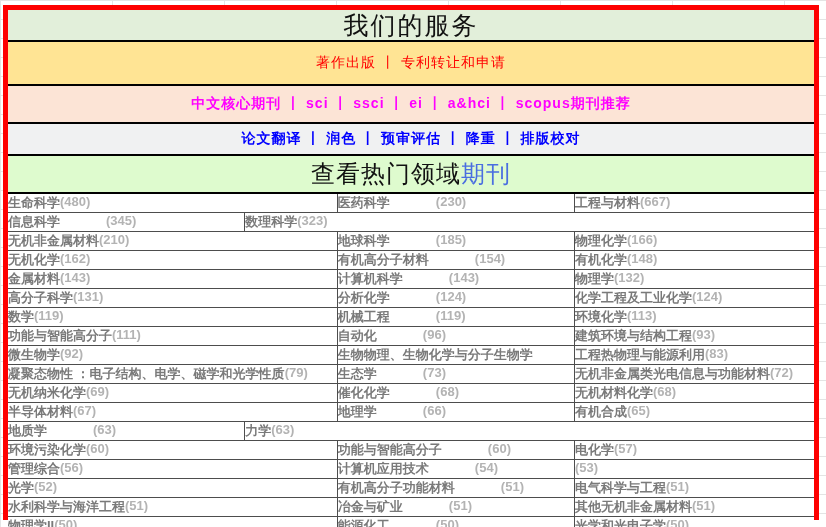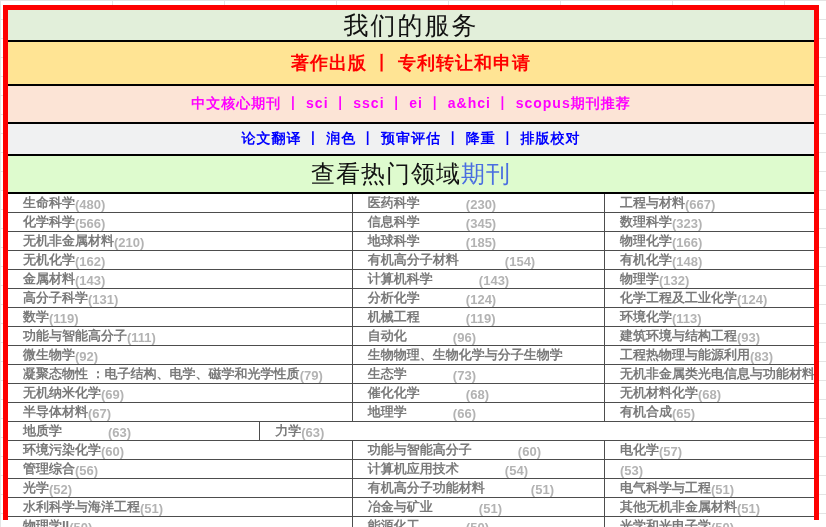--- a/index.html
+++ b/index.html
@@ -21,41 +21,41 @@
   .banner{
     flex:0 0 auto;display:flex;align-items:center;justify-content:center;
     border-bottom:2px solid #000;text-align:center;white-space:nowrap;overflow:hidden;
   }
   .banner-title{
     height:30px;background:var(--banner1-bg,#e2efda);
     font-family:"Liberation Serif",serif;font-size:25px;color:#111;letter-spacing:2px;
   }
   .banner-publish{
     height:42px;background:var(--banner2-bg,#ffe494);
-    font-size:18px;font-weight:bold;color:var(--banner2-text,#ff0000);letter-spacing:1px;
+    font-size:14px;font-weight:normal;color:var(--banner2-text,#ff0000);letter-spacing:1px;
   }
   .banner-paper{
     height:30px;background:var(--banner3-bg,#f0f1f2);
     font-size:14px;font-weight:bold;color:var(--banner3-text,#0000ff);letter-spacing:1px;
   }
   .banner-journal{
     height:36px;background:var(--banner4-bg,#fce4d6);
     font-size:14px;font-weight:bold;color:var(--banner4-text,#ff00ff);letter-spacing:1px;
   }
   .banner-hot{
     height:36px;background:var(--banner5-bg,#defbce);
     font-family:Liberation Serif, serif;font-size:24px;color:#111;letter-spacing:1px;
   }
   .banner-hot .hot-link{color:var(--link-blue,#4a6ee0);cursor:pointer;}
   .ftable{flex:1 1 auto;display:flex;flex-direction:column;background:#fff;}
   .trow{flex:1 1 auto;display:flex;border-bottom:1px solid #4d4d4d;}
   .trow:last-child{border-bottom:none;}
   .tcell{
-    display:flex;align-items:flex-end;overflow:hidden;white-space:nowrap;
-    padding-left:15px;border-right:1px solid #4d4d4d;
+    display:flex;align-items:flex-start;overflow:hidden;white-space:nowrap;
+    padding-left:0;border-right:1px solid #4d4d4d;
     font-size:13px;font-weight:bold;cursor:pointer;
   }
   .tcell.c0{flex:0 0 40.8%;}
   .tcell.c1{flex:0 0 29.3%;gap:46px;}
   .tcell.c2{flex:1 1 auto;border-right:none;}
   .fname{color:var(--field-text,#7a7a7a);}
   .fcount{color:var(--field-count,#b3b3b3);}
 </style>
 </head>
 <body>
@@ -92,24 +92,20 @@
         <div class="tcell c1">
           <span class="fname">医药科学</span>
           <span class="fcount">(230)</span>
         </div>
         <div class="tcell c2">
           <span class="fname">工程与材料</span>
           <span class="fcount">(667)</span>
         </div>
       </div>
       <div class="trow">
-        <div class="tcell c0">
-          <span class="fname">化学科学</span>
-          <span class="fcount">(566)</span>
-        </div>
         <div class="tcell c1">
           <span class="fname">信息科学</span>
           <span class="fcount">(345)</span>
         </div>
         <div class="tcell c2">
           <span class="fname">数理科学</span>
           <span class="fcount">(323)</span>
         </div>
       </div>
       <div class="trow">

